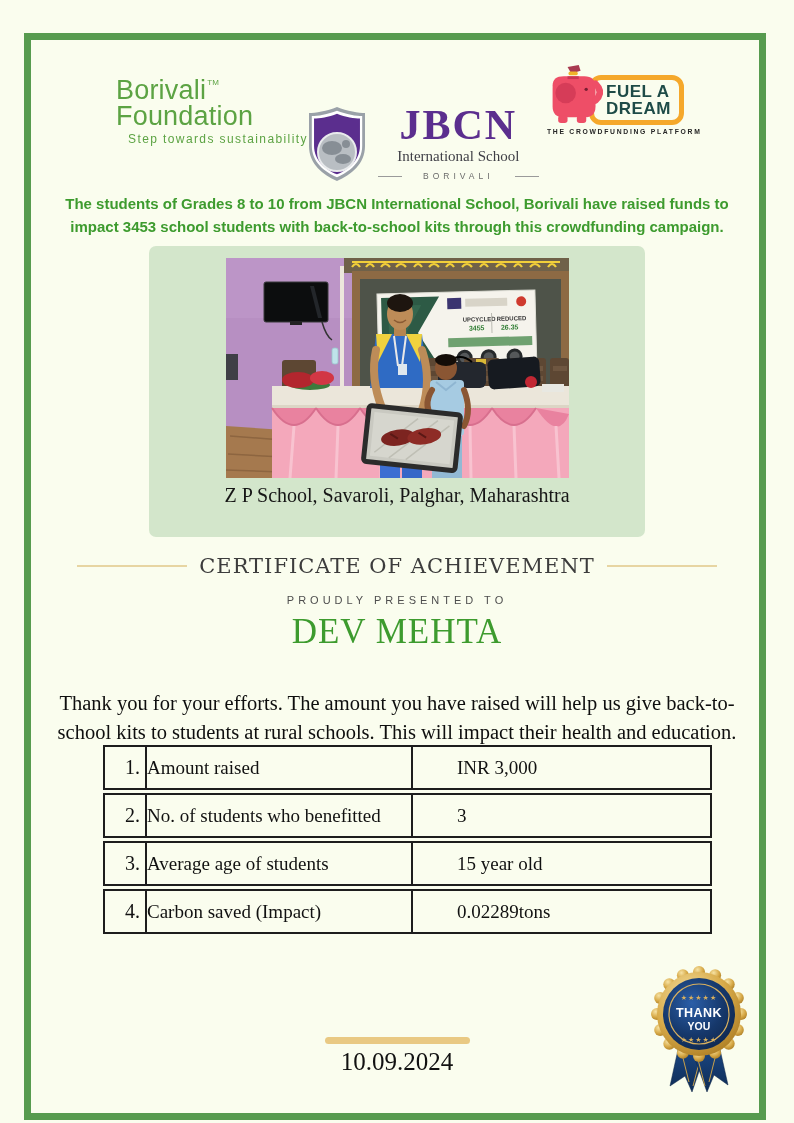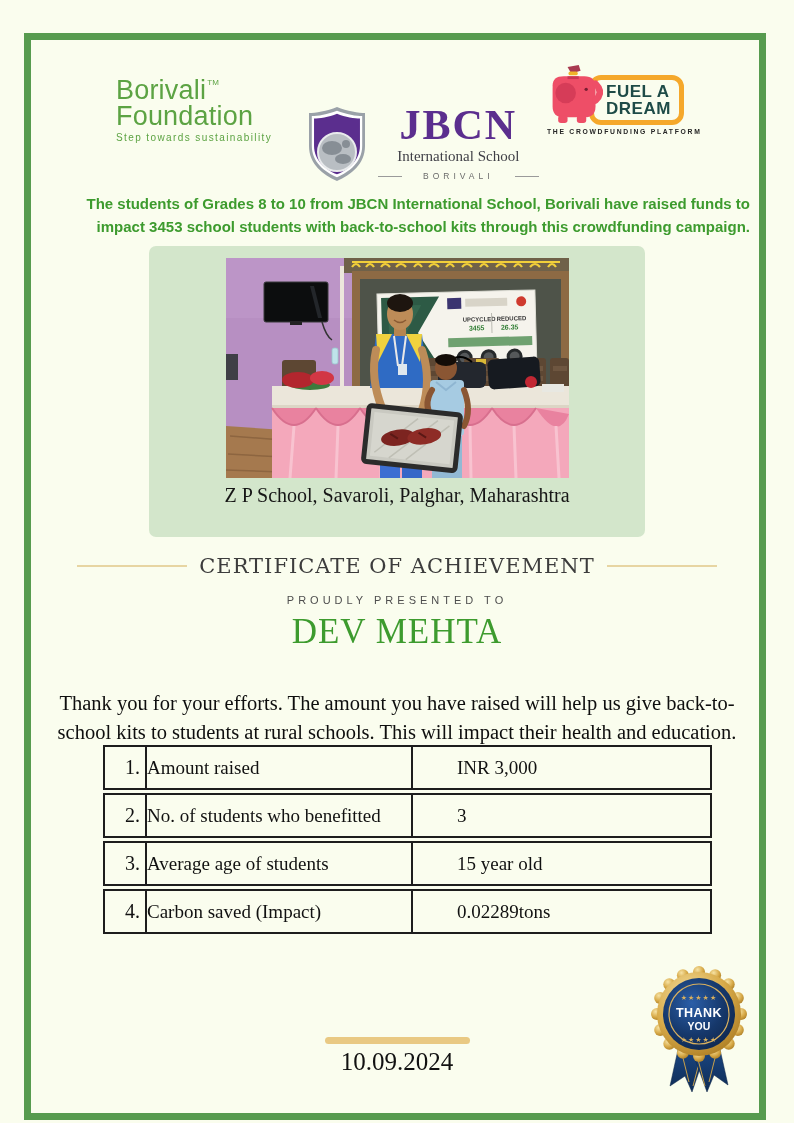--- a/index.html
+++ b/index.html
@@ -6,21 +6,21 @@
   .page { position:relative; width:794px; height:1123px; background:#FAFDEE; overflow:hidden;
           font-family:"Liberation Serif", serif; }
   .frame { position:absolute; left:24px; top:33px; width:742px; height:1087px;
            box-sizing:border-box; border:7px solid #579B4F; }
 
   
   .logo { position:absolute; }
   .logo-greensole { left:116px; top:70px; color:#5CA343; font-family:"Liberation Sans",sans-serif; }
   .gs-line1, .gs-line2 { font-size:27px; line-height:26px; letter-spacing:0.2px; }
   .gs-tm { font-size:8px; vertical-align:14px; margin-left:1px; }
-  .gs-tagline { font-size:10px; letter-spacing:1.4px; margin-top:3px; }
+  .gs-tagline { font-size:12px; letter-spacing:1.4px; margin-top:3px;margin-left:12px; }
 
   .logo-jbcn { left:305px; top:76px; display:flex; align-items:flex-start; gap:9px;margin-top:28px; }
   .jbcn-text { display:flex; flex-direction:column; align-items:center; }
   .jbcn-acronym { font-family:"Liberation Serif",serif; font-weight:700; font-size:42px;
                   line-height:42px; letter-spacing:2px; color:#5B2E8E; }
   .jbcn-sub { font-family:"Liberation Serif",serif; font-size:15px; color:#3F3F46; margin-top:2px; }
   .jbcn-campus { display:flex; align-items:center; gap:21px; margin-top:6px; }
   .jbcn-campus span.campus-label { font-family:"Liberation Sans",sans-serif; font-size:8.5px;
                   letter-spacing:4px; color:#6B6B6B; }
   .jbcn-dash { width:24px; height:1px; background:#9a9a9a; }
@@ -28,21 +28,21 @@
   .logo-fuel { left:547px; top:63px; width:142px; font-family:"Liberation Sans",sans-serif; }
   .fuel-top { display:flex; align-items:center; }
   .fuel-elephant { position:relative; z-index:2; flex:none; }
   .fuel-box { position:relative; z-index:1; margin-left:-14px; border:5px solid #F5A82B;
               border-radius:12px; padding:3px 8px 3px 12px; color:#1E4B47; font-weight:700;
               font-size:17px; line-height:17px; letter-spacing:0.5px; background:transparent;margin-top:12px; }
   .fuel-tagline { font-size:6.8px; letter-spacing:1.7px; font-weight:700; color:#262626;
                   margin-top:3px; white-space:nowrap; }
 
   
-  .intro { position:absolute; top:178px; left:44px; width:706px; text-align:right;
+  .intro { position:absolute; top:178px; left:44px; width:706px; text-align:center;
            font-family:"Liberation Sans",sans-serif; font-weight:700; font-size:15px;
            line-height:1.5; color:#3D9B2E; }
 
   
   .photo-panel { position:absolute; left:149px; top:246px; width:496px; height:291px; background:#D3E6CB;border-radius:7px; }
   .photo-svg { position:absolute; left:77px; top:12px; width:343px; height:220px; display:block; }
   .photo-caption { position:absolute; top:238px; left:0; width:100%; text-align:center;
                    font-size:20px; color:#161616; }
 
   

